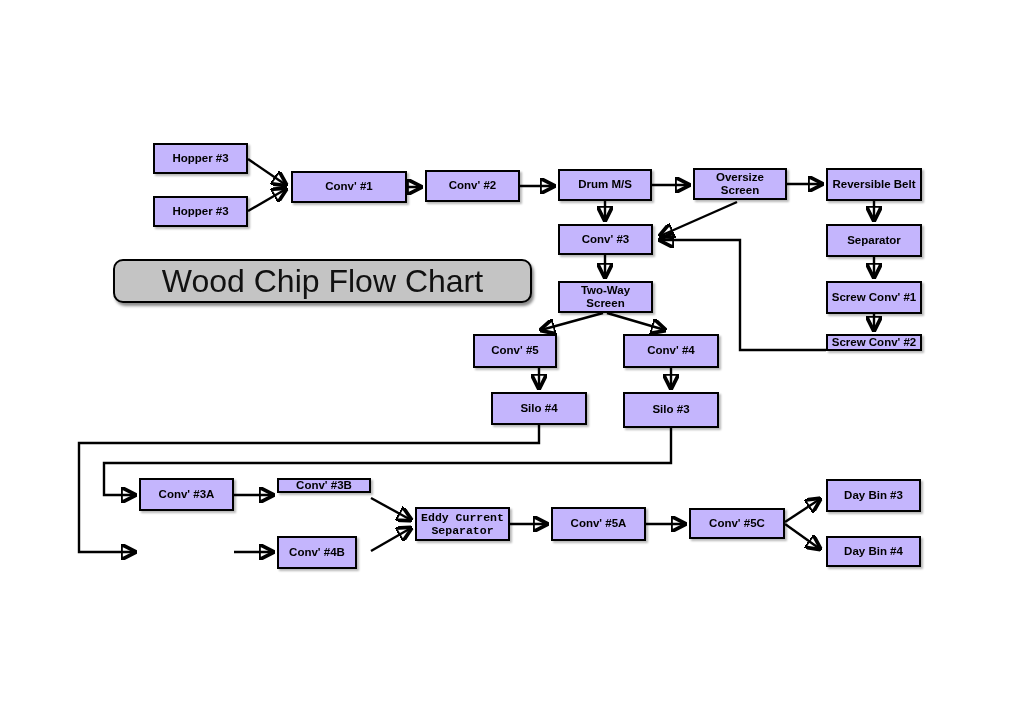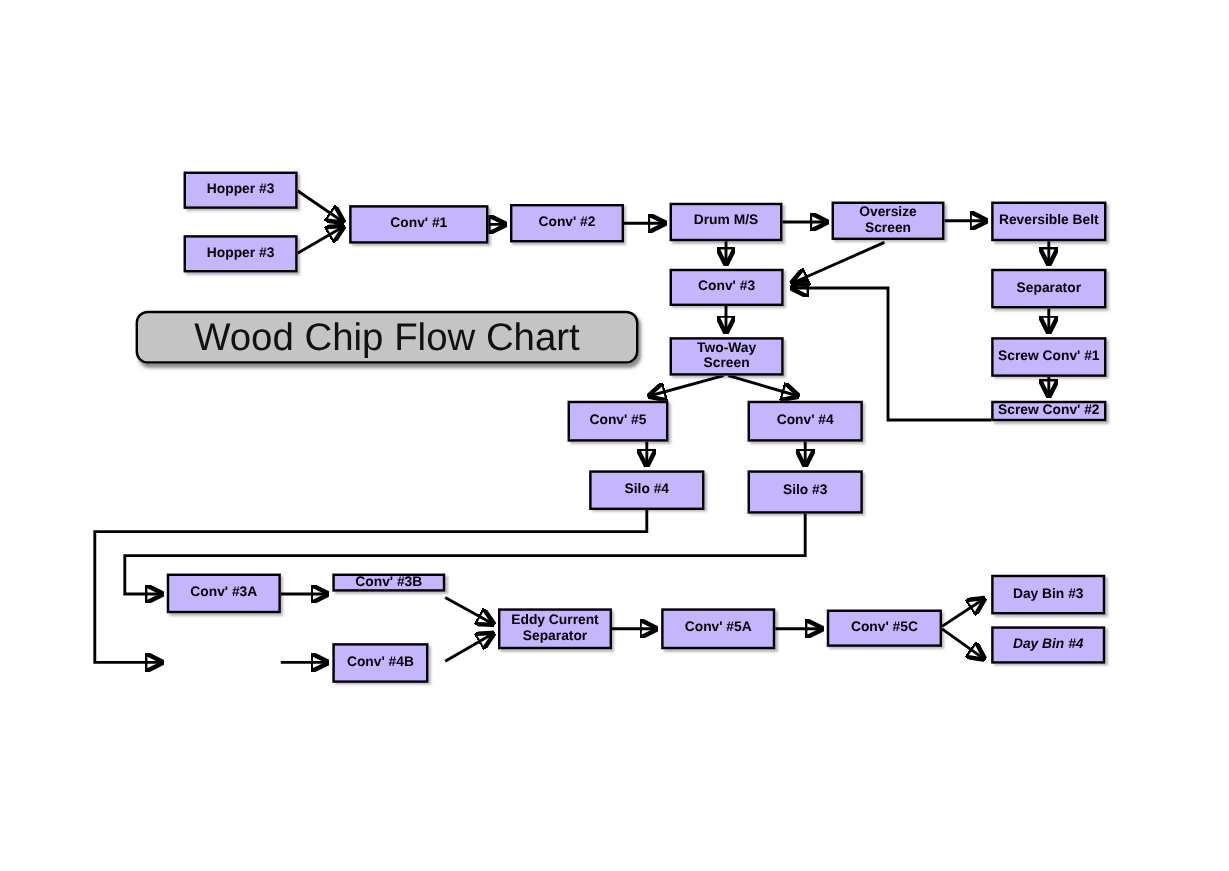--- a/index.html
+++ b/index.html
@@ -113,19 +113,19 @@
   <div class="node" style="left:558px; top:281px; width:95px; height:32px;">Two-Way Screen</div>
   <div class="node" style="left:826px; top:281px; width:96px; height:33px;">Screw Conv' #1</div>
   <div class="node" style="left:473px; top:334px; width:84px; height:34px;">Conv' #5</div>
   <div class="node" style="left:623px; top:334px; width:96px; height:34px;">Conv' #4</div>
   <div class="node" style="left:826px; top:334px; width:96px; height:17px;">Screw Conv' #2</div>
   <div class="node" style="left:491px; top:392px; width:96px; height:33px;">Silo #4</div>
   <div class="node" style="left:623px; top:392px; width:96px; height:36px;">Silo #3</div>
   <div class="node" style="left:139px; top:478px; width:95px; height:33px;">Conv' #3A</div>
   <div class="node" style="left:277px; top:478px; width:94px; height:15px;">Conv' #3B</div>
   <div class="node" style="left:277px; top:536px; width:80px; height:33px;">Conv' #4B</div>
-  <div class="node" style="left:415px; top:507px; width:95px; height:34px;">Eddy Current Separator</div>
+  <div class="node" style="left:415px; top:507px; width:95px; height:34px;font-family:Liberation Mono, monospace;">Eddy Current Separator</div>
   <div class="node" style="left:551px; top:507px; width:95px; height:34px;">Conv' #5A</div>
   <div class="node" style="left:689px; top:508px; width:96px; height:31px;">Conv' #5C</div>
   <div class="node" style="left:826px; top:479px; width:95px; height:33px;">Day Bin #3</div>
-  <div class="node" style="left:826px; top:522px; width:95px; height:31px;font-style:italic;">Day Bin #4</div>
+  <div class="node" style="left:826px; top:536px; width:95px; height:31px;">Day Bin #4</div>
 
 </div>
 
 </body></html>

